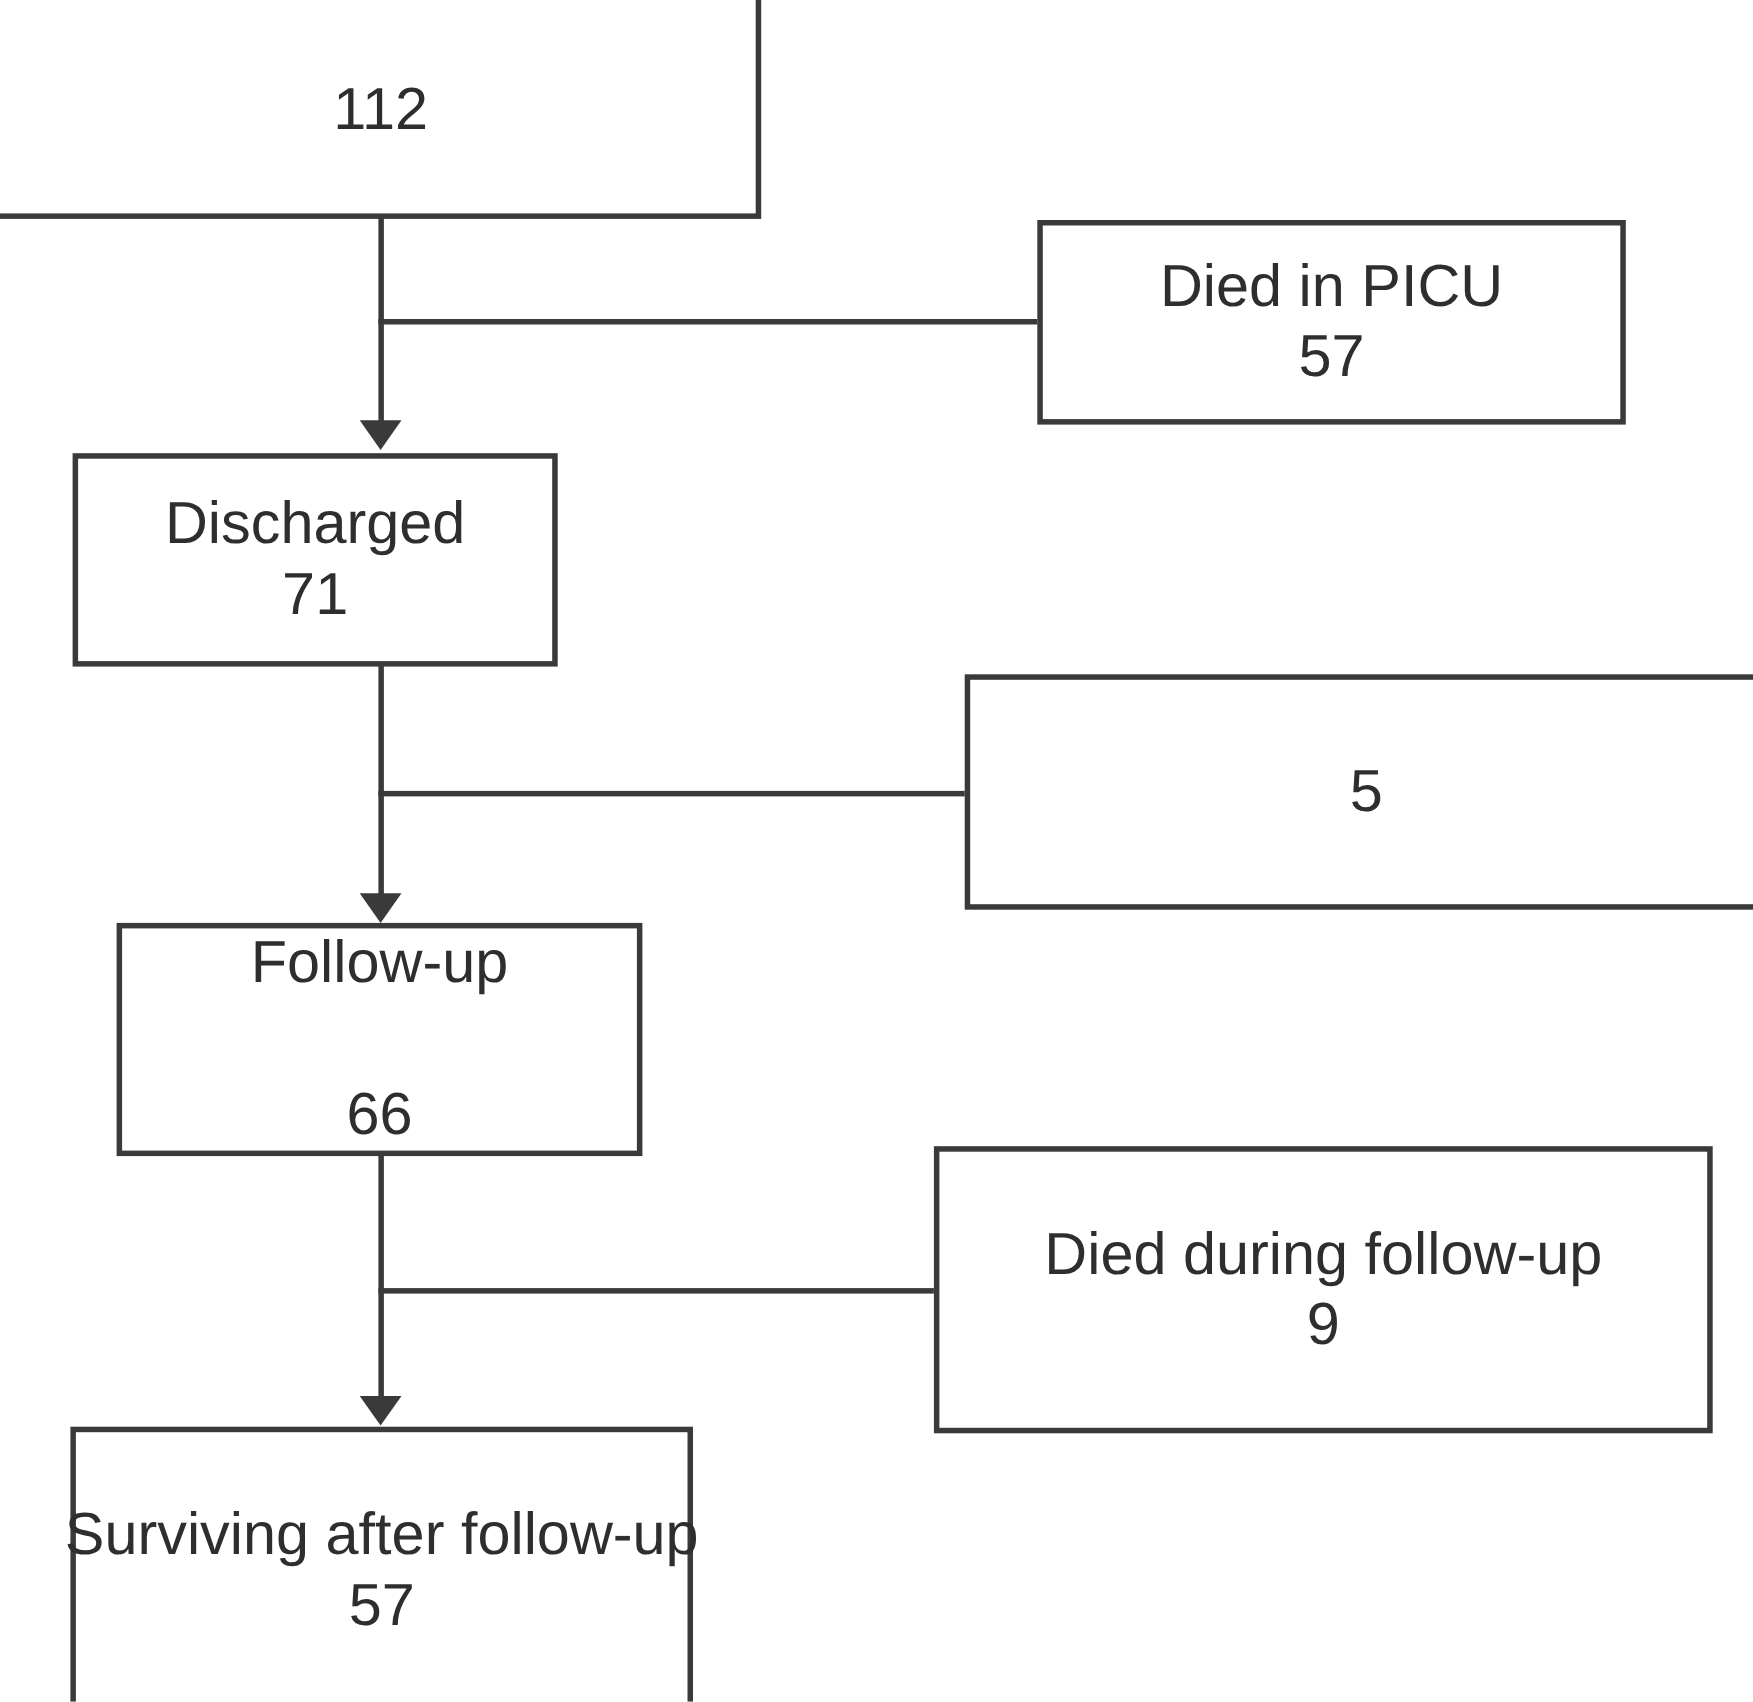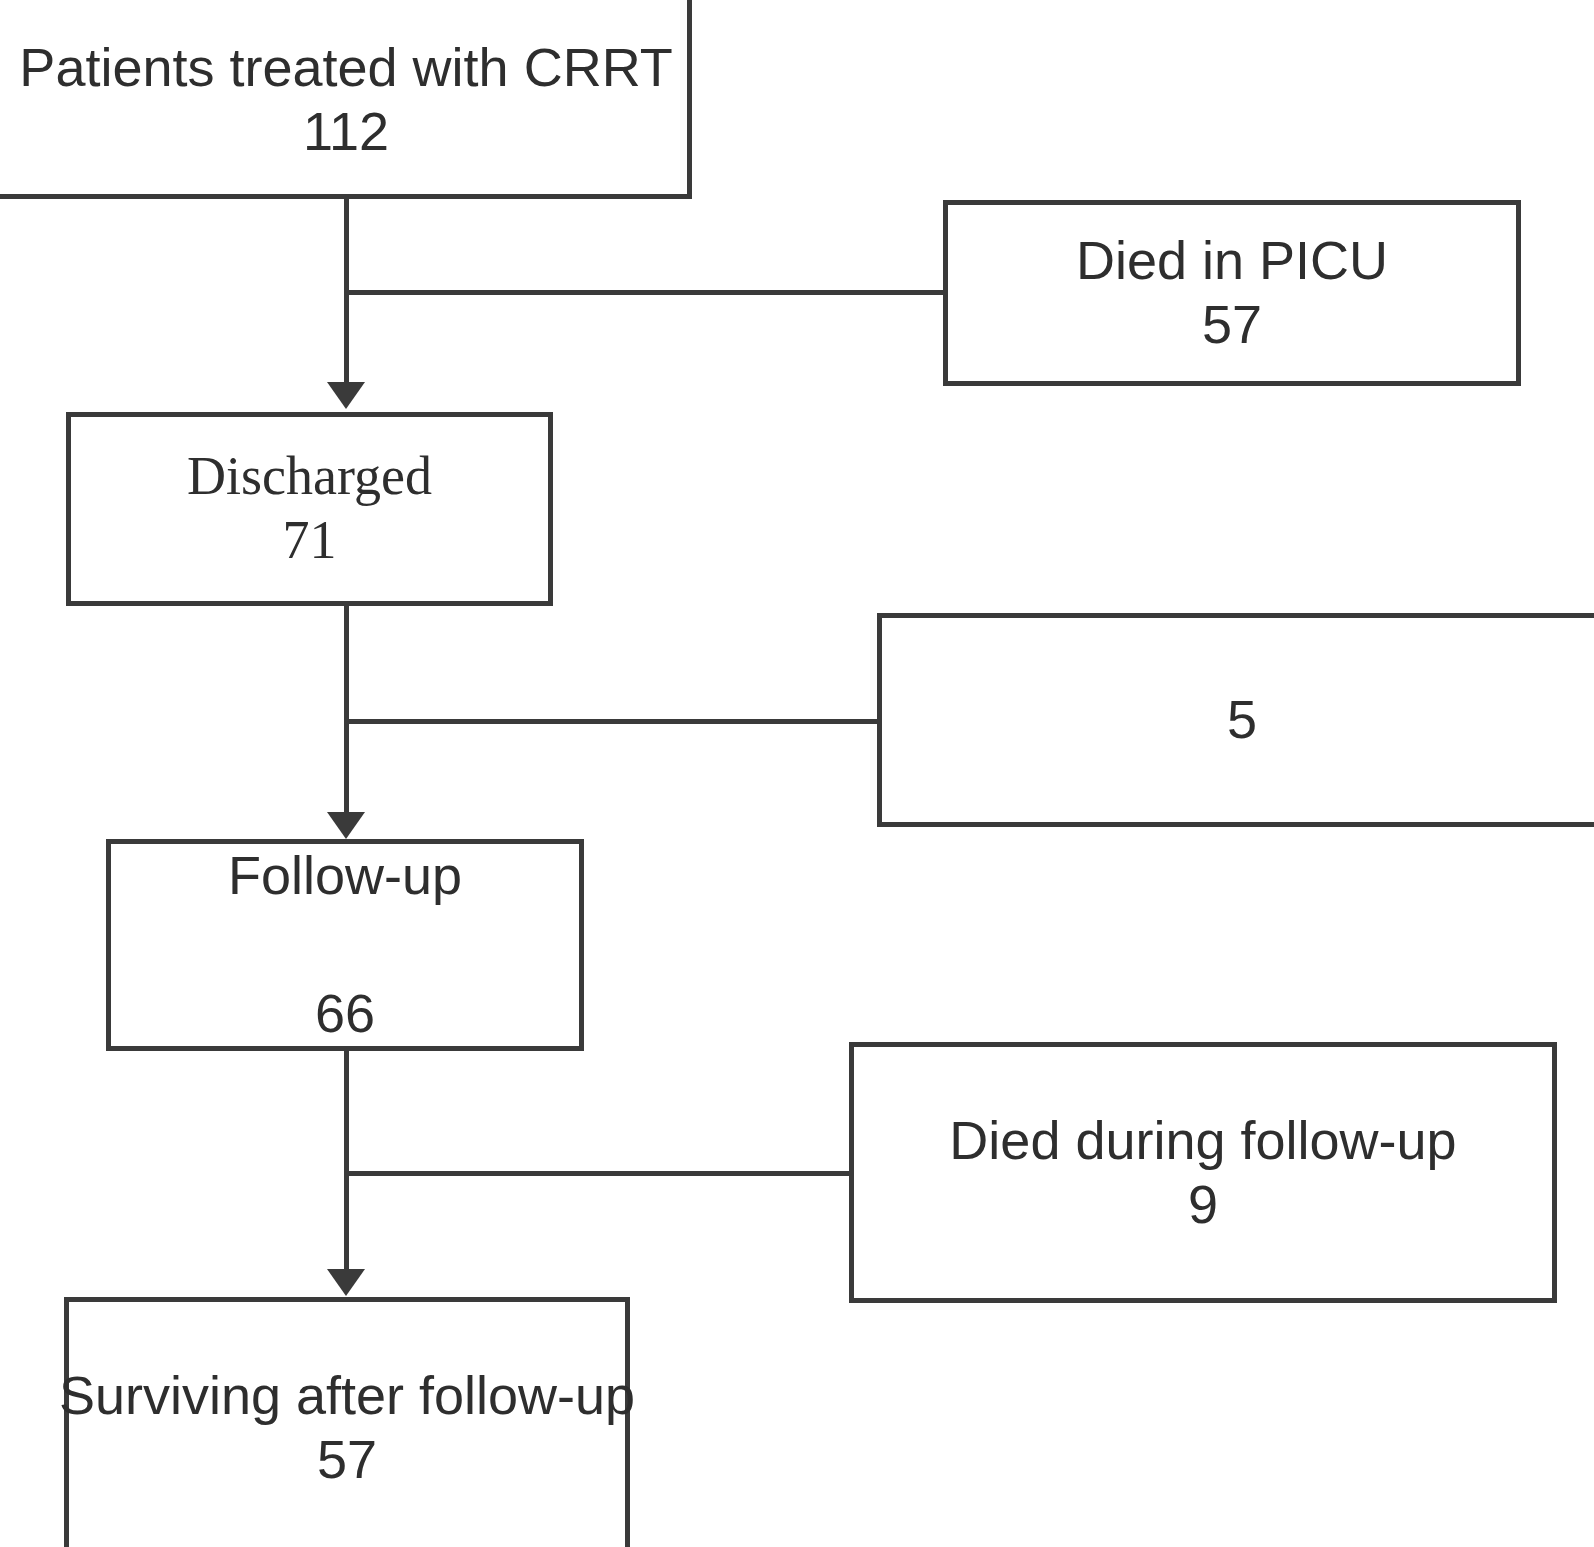--- a/index.html
+++ b/index.html
@@ -32,22 +32,22 @@
     font-size: 54px;
     line-height: 1.18;
     text-align: center;
     white-space: nowrap;
   }
   .node .line {
     display: block;
   }
   
   #node-crrt         { left: -6px;   top: -6px;    width: 698px; height: 205px; }
-  #node-died-picu    { left: 943px;  top: 200px;   width: 578px; height: 186px; }
-  #node-discharged   { left: 66px;   top: 412px;   width: 487px; height: 194px; font-family: Liberation Serif, serif; }
+  #node-died-picu    { left: 943px;  top: 200px;   width: 535px; height: 186px; }
+  #node-discharged   { left: 66px;   top: 412px;   width: 441px; height: 194px; }
   #node-lost         { left: 877px;  top: 613px;   width: 730px; height: 214px; }
   #node-followup     { left: 106px;  top: 839px;   width: 478px; height: 212px; justify-content: space-between; }
   #node-died-fu      { left: 849px;  top: 1042px;  width: 708px; height: 261px; }
   #node-surviving    { left: 64px;   top: 1297px;  width: 566px; height: 262px; }
 
   #node-crrt         { padding-left: 6px; padding-top: 6px; }
 
   
   .vline {
     position: absolute;
@@ -82,21 +82,20 @@
   #stem-3            { left: 344px;  top: 1048px; height: 222px; }
   #branch-3          { left: 344px;  top: 1171px; width: 536px; }
   #arrow-3           { left: 327px;  top: 1269px; }
 </style>
 </head>
 <body>
 
 <div id="canvas">
 
   <div class="node" id="node-crrt">
-    <span class="line">Patients treated with CRRT</span>
     <span class="line">112</span>
   </div>
 
   <div class="vline" id="stem-1"></div>
   <div class="hline" id="branch-1"></div>
   <div class="arrowhead" id="arrow-1"></div>
 
   <div class="node" id="node-died-picu">
     <span class="line">Died in PICU</span>
     <span class="line">57</span>

